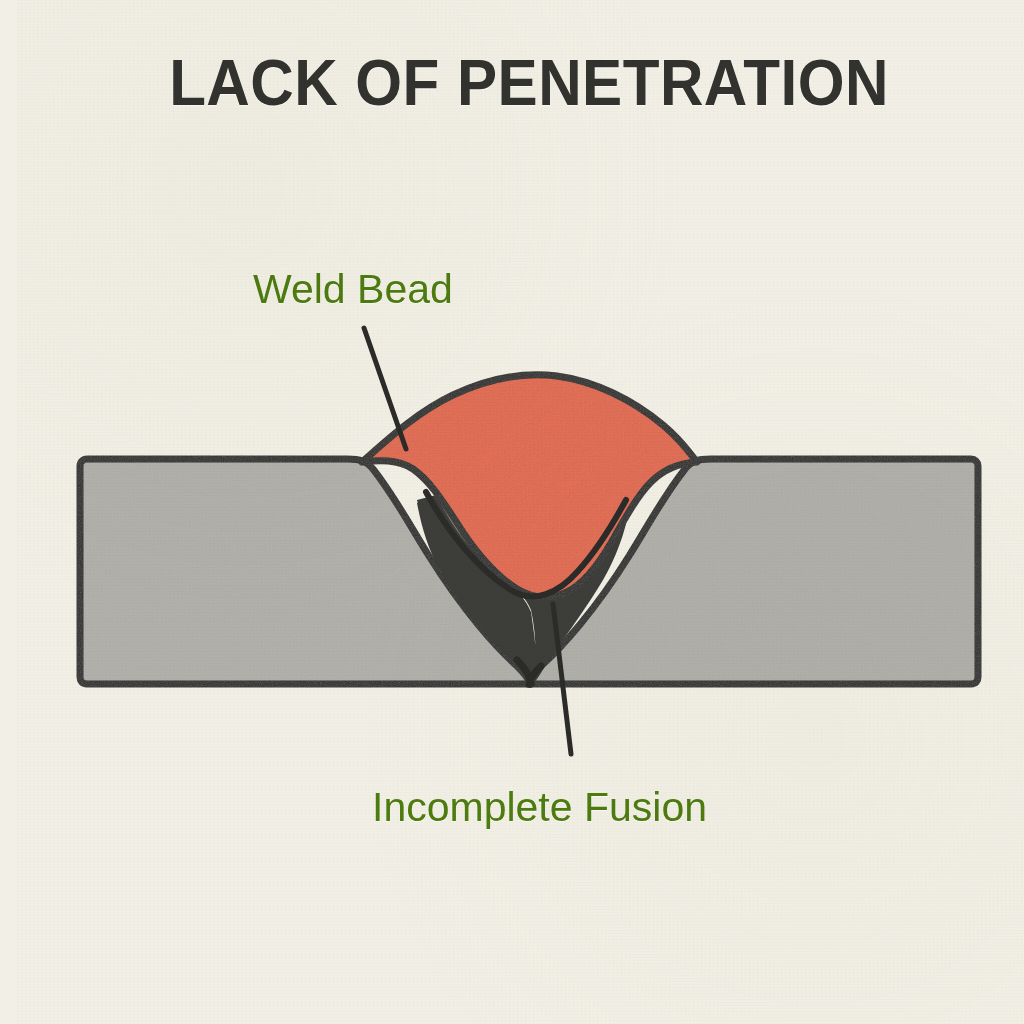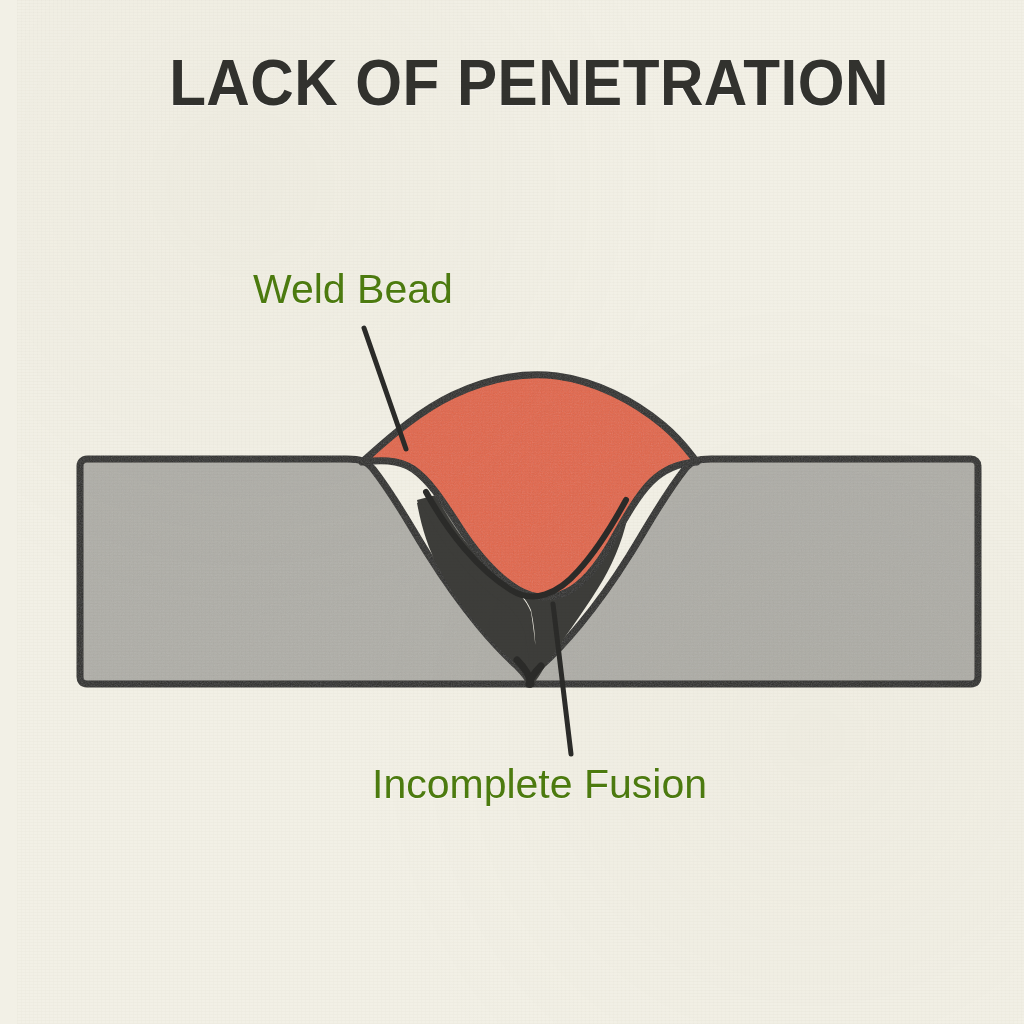--- a/index.html
+++ b/index.html
@@ -65,21 +65,21 @@
     color: #4d7c0f;
     white-space: nowrap;
     text-shadow: 0 1px 0 rgba(255,255,255,0.65);
   }
   #label-weld-bead {
     left: 236px;
     top: 266px;
   }
   #label-incomplete-fusion {
     left: 355px;
-    top: 761px;
+    top: 784px;
   }
   .watermark {
     position: absolute;
     left: 0;
     right: 0;
     top: 962px;
     text-align: center;
     font-family: "Liberation Sans", sans-serif;
     font-size: 15px;
     color: #8d8b83;

